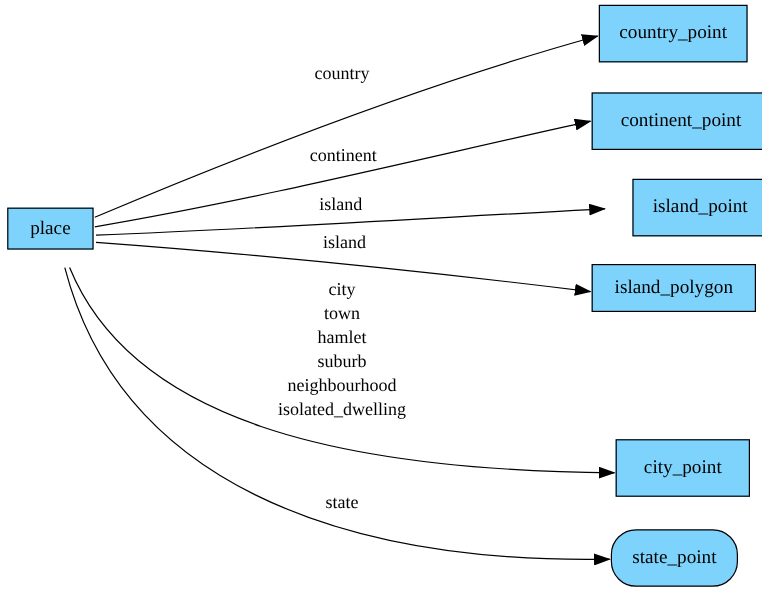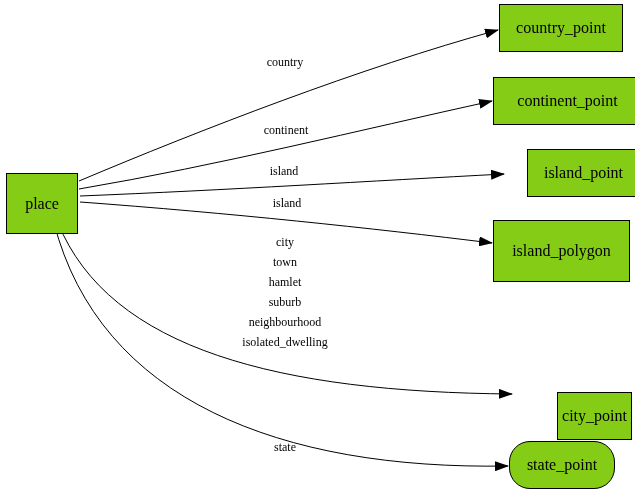--- a/index.html
+++ b/index.html
@@ -25,32 +25,32 @@
   }
   #edge-layer path.edge {
     fill: none;
     stroke: #000000;
     stroke-width: 1;
   }
   .node {
     position: absolute;
     box-sizing: border-box;
     border: 1px solid #000000;
-    background: #84cc16;
+    background: #7dd3fc;
     display: flex;
     align-items: center;
     justify-content: center;
     font-size: 16px;
     white-space: nowrap;
     font-family: Liberation Serif, serif;
   }
   .edge-label {
     position: absolute;
     transform: translateX(-50%);
-    font-size: 12px;
+    font-size: 15px;
     line-height: 20px;
     text-align: center;
     white-space: nowrap;
   }
 </style>
 </head>
 <body>
 
 <div id="canvas">
 
@@ -61,49 +61,49 @@
       </marker>
     </defs>
     <path class="edge" d="M 79 181 C 200 130, 360 68, 498 30" marker-end="url(#arrow)"></path>
     <path class="edge" d="M 79 189 C 220 165, 360 130, 492 101" marker-end="url(#arrow)"></path>
     <path class="edge" d="M 80 196 C 230 190, 370 181, 504 174" marker-end="url(#arrow)"></path>
     <path class="edge" d="M 80 202 C 230 213, 370 228, 492 243" marker-end="url(#arrow)"></path>
     <path class="edge" d="M 58 223 C 110 350, 280 392, 512 394" marker-end="url(#arrow)"></path>
     <path class="edge" d="M 54 223 C 100 400, 280 470, 508 466" marker-end="url(#arrow)"></path>
   </svg>
 
-  <div class="node" style="left:6px;  top:173px; width:72px;  height:61px;">
+  <div class="node" style="left:6px;  top:173px; width:72px;  height:35px;">
     <span>place</span>
   </div>
   <div class="node" style="left:499px; top:4px;   width:124px; height:48px;">
     <span>country_point</span>
   </div>
   <div class="node" style="left:493px; top:77px;  width:149px; height:48px;">
     <span>continent_point</span>
   </div>
   <div class="node" style="left:505px; top:149px; width:113px; height:48px;margin-left:22px;">
     <span>island_point</span>
   </div>
-  <div class="node" style="left:493px; top:220px; width:137px; height:62px;">
+  <div class="node" style="left:493px; top:220px; width:137px; height:40px;">
     <span>island_polygon</span>
   </div>
-  <div class="node" style="left:513px; top:392px; width:75px;  height:48px;margin-left:44px;">
+  <div class="node" style="left:513px; top:366px; width:112px;  height:48px;">
     <span>city_point</span>
   </div>
   <div class="node" style="left:509px; top:441px; width:106px; height:48px;border-radius:21px;">
     <span>state_point</span>
   </div>
 
   <div class="edge-label" style="left:285px; top:52px;">country</div>
   <div class="edge-label" style="left:286px; top:120px;">continent</div>
   <div class="edge-label" style="left:284px; top:161px;">island</div>
   <div class="edge-label" style="left:287px; top:193px;">island</div>
   <div class="edge-label" style="left:285px; top:232px;">
     <div>city</div>
     <div>town</div>
     <div>hamlet</div>
     <div>suburb</div>
     <div>neighbourhood</div>
     <div>isolated_dwelling</div>
   </div>
-  <div class="edge-label" style="left:285px; top:409px;margin-top:28px;">state</div>
+  <div class="edge-label" style="left:285px; top:409px;">state</div>
 
 </div>
 
 </body></html>

